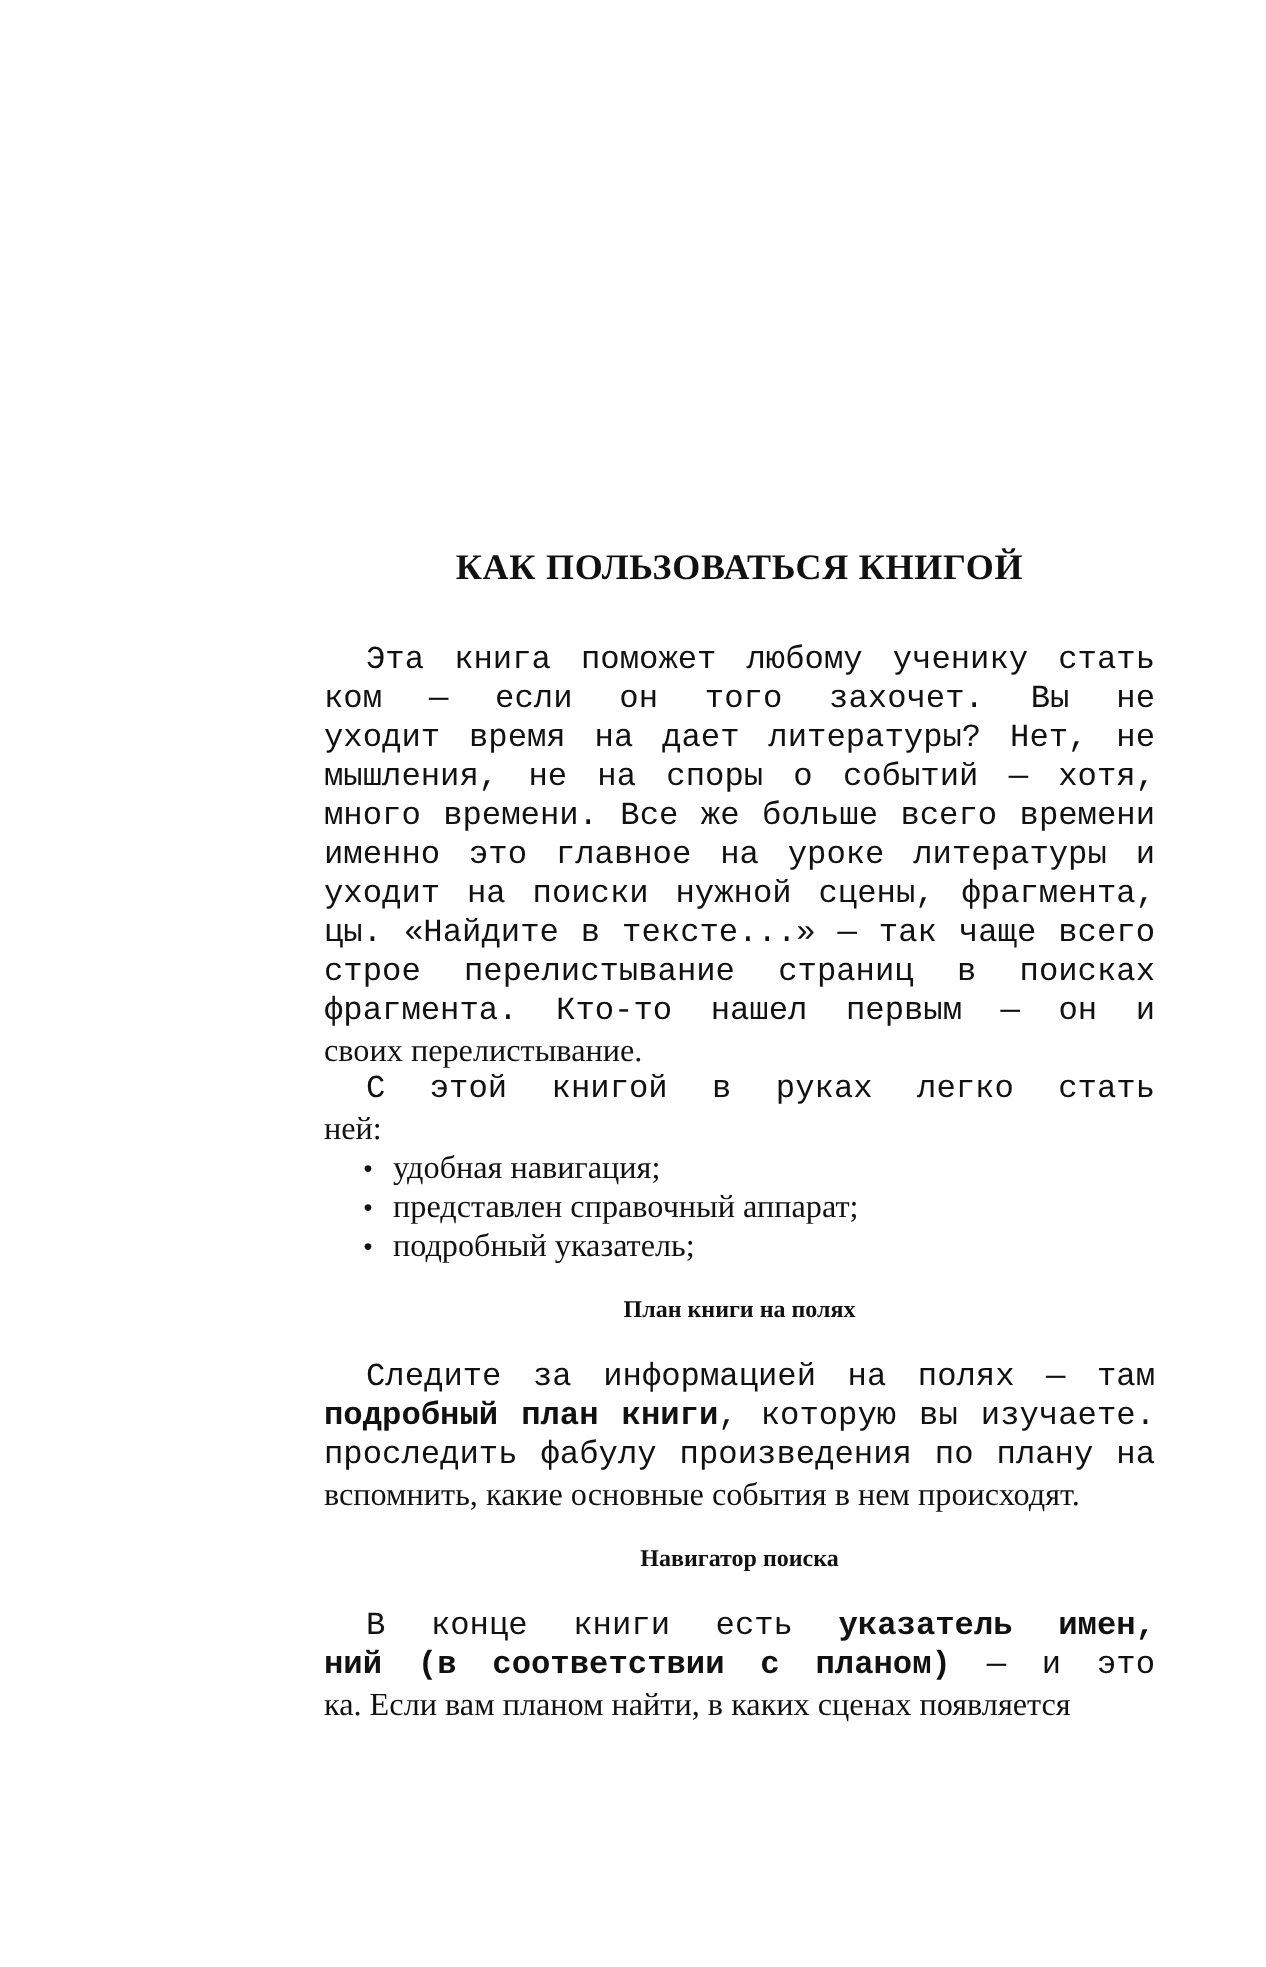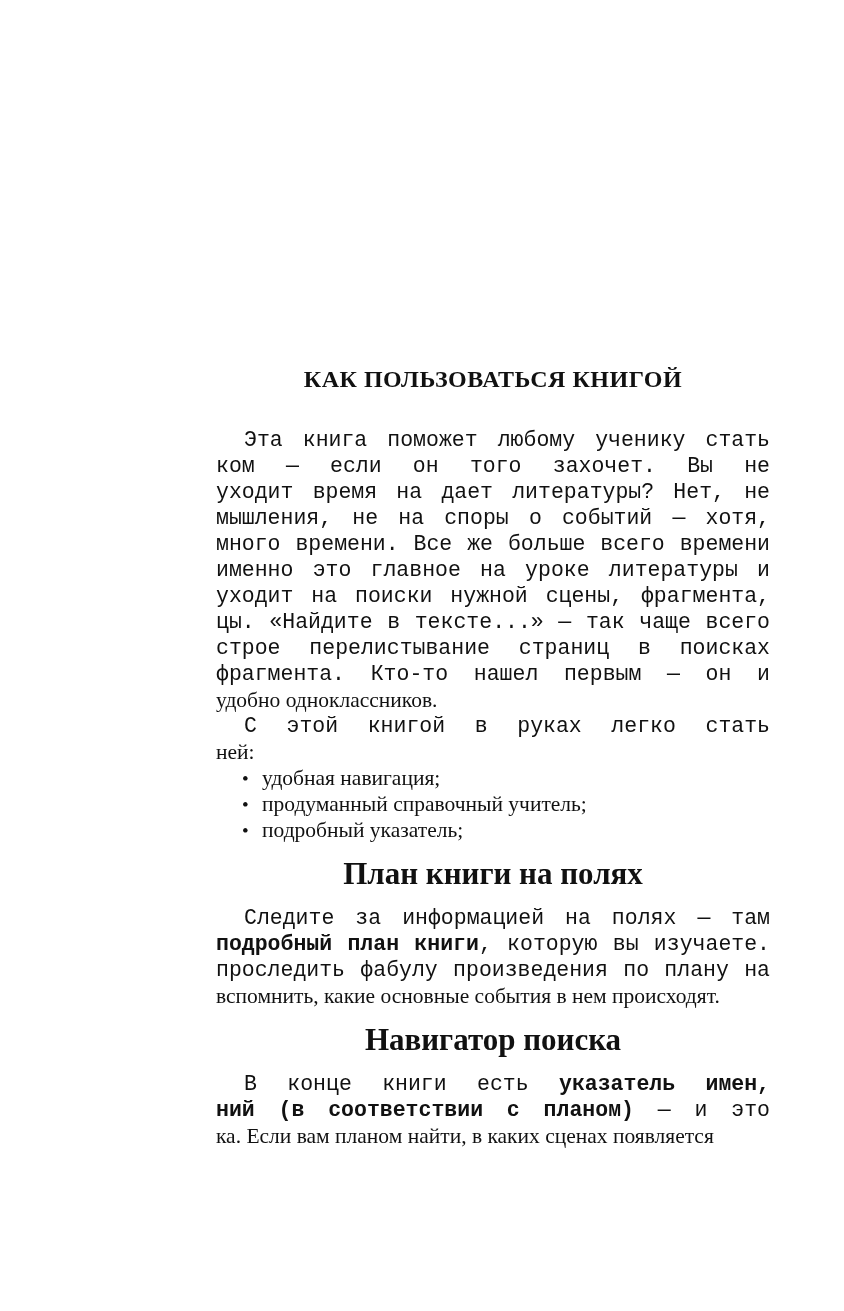--- a/index.html
+++ b/index.html
@@ -26,21 +26,21 @@
     margin: 0 0 34px 0;
     font-size: 24px;
     line-height: 27px;
     font-weight: bold;
     text-align: center;
     letter-spacing: 0.5px;
     white-space: nowrap;
   }
   .section-heading {
     margin: 18px 0 18px 0;
-    font-size: 31px;
+    font-size: 16px;
     line-height: 26px;
     font-weight: bold;
     text-align: center;
   }
   .paragraph { margin: 0; }
   .line {
     font-size: 21.5px;
     line-height: 26px;
     height: 26px;
     overflow: hidden;
@@ -72,29 +72,29 @@
           <div class="line justify indent"><span class="regular">Эта книга поможет любому ученику стать отлични-</span></div>
           <div class="line justify"><span class="regular">ком — если он того захочет. Вы не замечали, на что</span></div>
           <div class="line justify"><span class="regular">уходит время на дает литературы? Нет, не на раз-</span></div>
           <div class="line justify"><span class="regular">мышления, не на споры о событий — хотя, конечно,</span></div>
           <div class="line justify"><span class="regular">много времени. Все же больше всего времени на уроке</span></div>
           <div class="line justify"><span class="regular">именно это главное на уроке литературы и требует</span></div>
           <div class="line justify"><span class="regular">уходит на поиски нужной сцены, фрагмента, страни-</span></div>
           <div class="line justify"><span class="regular">цы. «Найдите в тексте...» — так чаще всего начинается</span></div>
           <div class="line justify"><span class="regular">строе перелистывание страниц в поисках нужного</span></div>
           <div class="line justify"><span class="regular">фрагмента. Кто-то нашел первым — он и опередит</span></div>
-          <div class="line"><span class="regular">удобно одноклассников.</span></div>
+          <div class="line"><span class="regular">своих перелистывание.</span></div>
         </div>
         <div class="paragraph">
           <div class="line justify indent"><span class="regular">С этой книгой в руках легко стать первым. Ведь в</span></div>
           <div class="line"><span class="regular">ней:</span></div>
         </div>
         <div class="bullet-list">
           <div class="line bullet-line"><span class="bullet-marker">•</span><span>удобная навигация;</span></div>
-          <div class="line bullet-line"><span class="bullet-marker">•</span><span>продуманный справочный учитель;</span></div>
+          <div class="line bullet-line"><span class="bullet-marker">•</span><span>представлен справочный аппарат;</span></div>
           <div class="line bullet-line"><span class="bullet-marker">•</span><span>подробный указатель;</span></div>
         </div>
         <div class="section-heading">План книги на полях</div>
         <div class="paragraph">
           <div class="line justify indent"><span class="regular">Следите за информацией на полях — там представлен</span></div>
           <div class="line justify"><span class="bold">подробный план книги</span><span class="regular">, которую вы изучаете. Вы можете</span></div>
           <div class="line justify"><span class="regular">проследить фабулу произведения по плану на полях,</span></div>
           <div class="line"><span class="regular">вспомнить, какие основные события в нем происходят.</span></div>
         </div>
         <div class="section-heading">Навигатор поиска</div>

